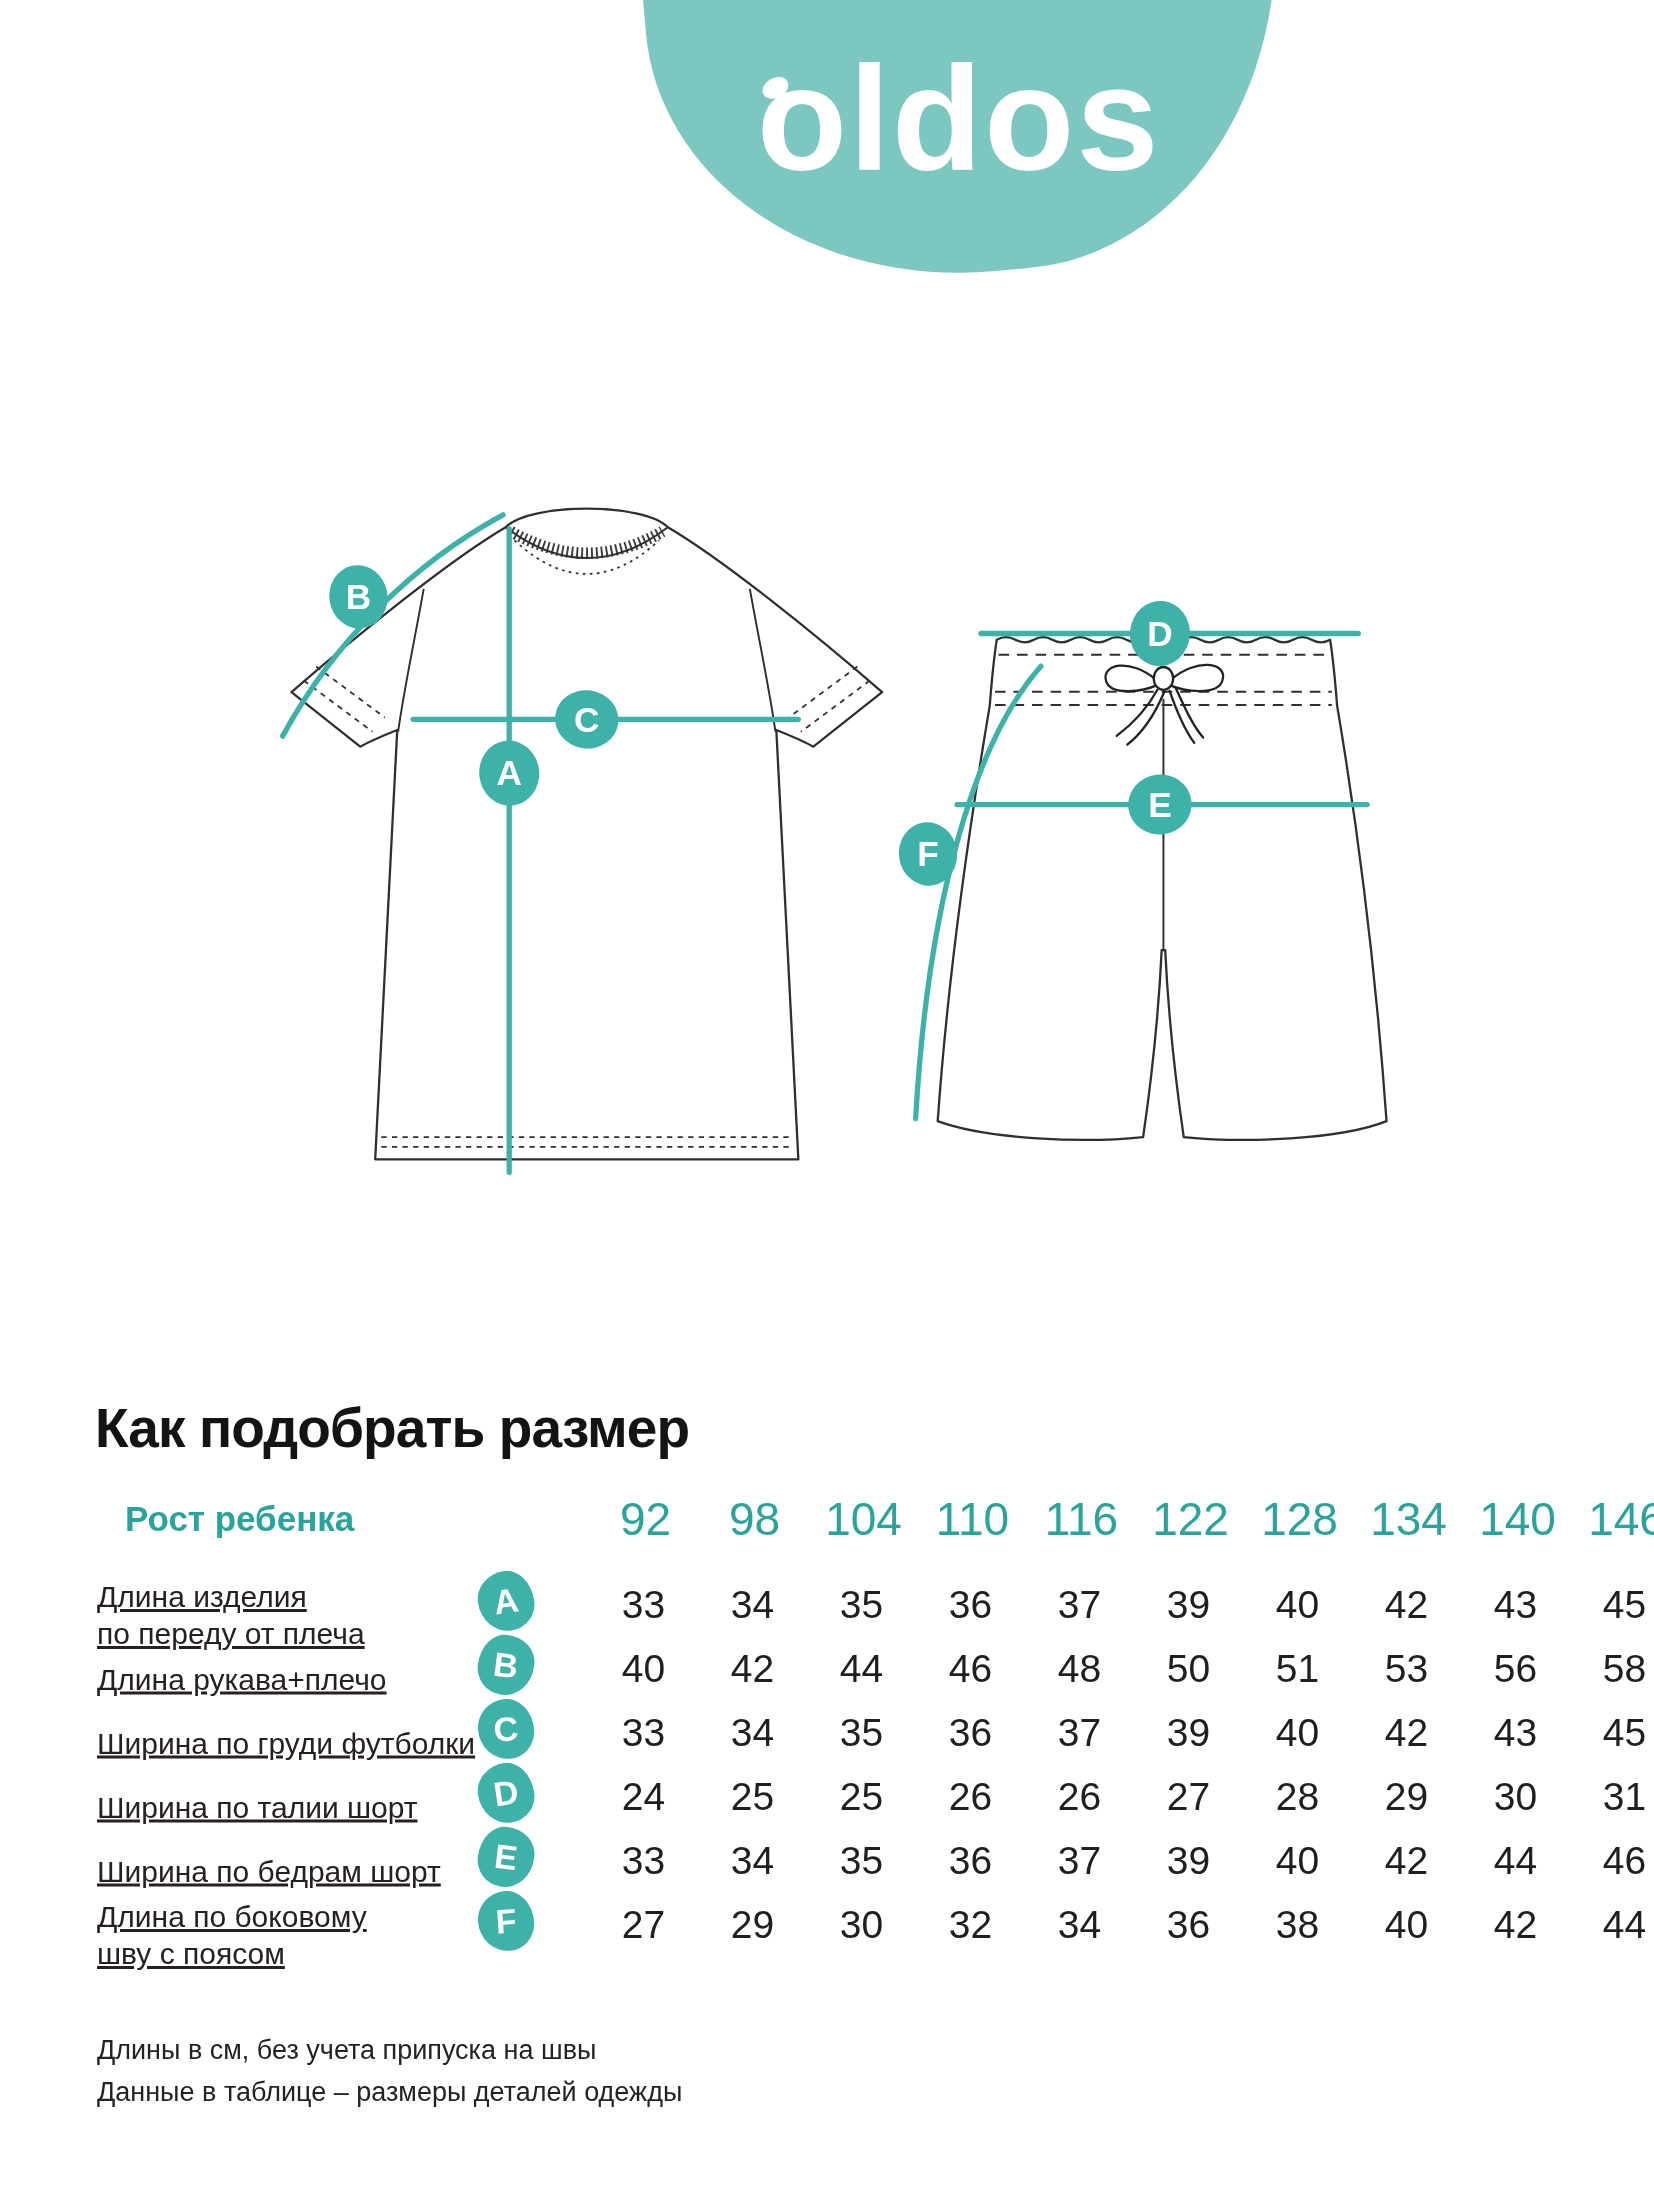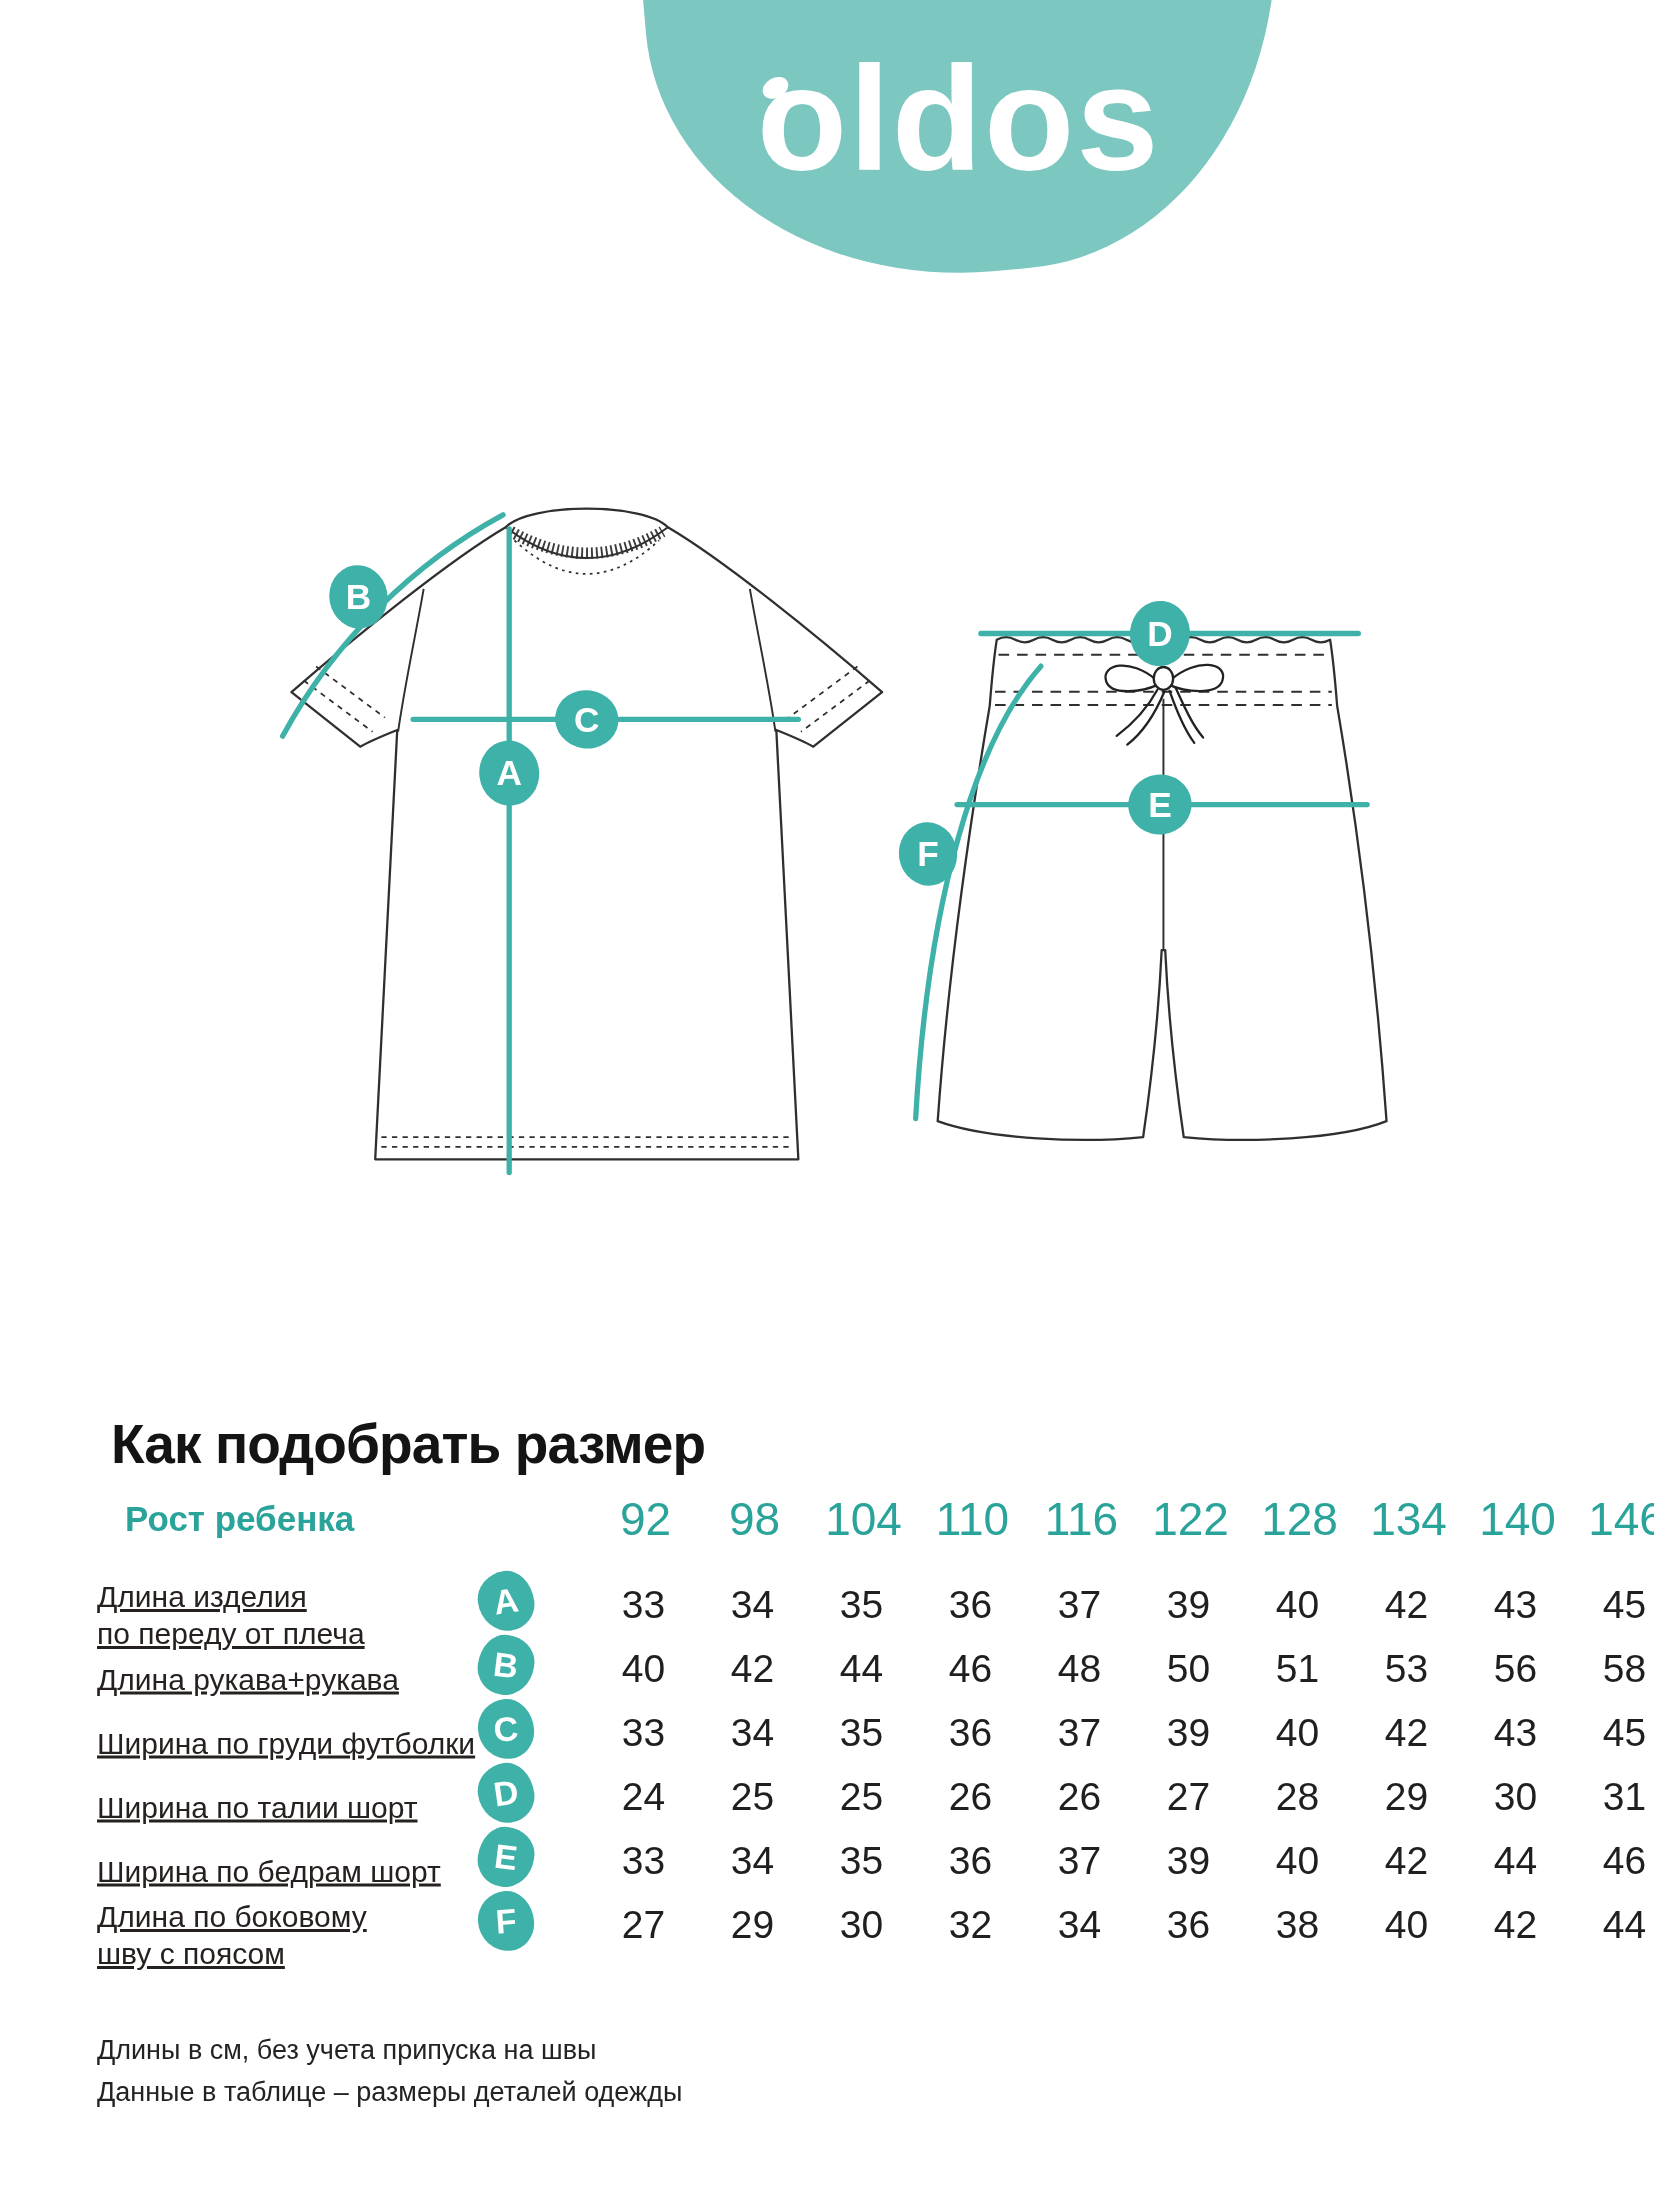--- a/index.html
+++ b/index.html
@@ -40,21 +40,21 @@
   .stitch-wide{fill:none;stroke:var(--line);stroke-width:2.2;stroke-dasharray:12 9;}
   .rib{fill:none;stroke:#3c3c3c;stroke-width:13;stroke-dasharray:2.2 3.4;}
   .dotline{fill:none;stroke:var(--line);stroke-width:2;stroke-dasharray:3 5;}
   .measure{fill:none;stroke:var(--accent);stroke-width:6;stroke-linecap:round;}
   .badge-shape{fill:var(--accent);}
   .badge-letter{font:700 40px "Liberation Sans", sans-serif;fill:#ffffff;text-anchor:middle;}
   .bow{fill:#ffffff;stroke:#222222;stroke-width:2.6;stroke-linejoin:round;}
   .bowline{fill:none;stroke:#222222;stroke-width:2.6;stroke-linecap:round;}
   
   .heading{
-    position:absolute;left:95px;top:1396px;margin:16px;
+    position:absolute;left:95px;top:1396px;margin:0;
     font-size:55px;font-weight:700;color:#141414;letter-spacing:-0.9px;text-align:right;
   }
   
   .size-row{position:absolute;left:97px;top:1498px;width:1553px;height:42px;margin-left:28px;}
   .size-row .hlabel{
     position:absolute;left:0;top:0;font-size:35px;font-weight:700;
     color:var(--teal-text);line-height:42px;
   }
   .sizes{position:absolute;left:466px;top:0;width:1086px;display:flex;}
   .size-cell{
@@ -207,21 +207,21 @@
         <div class="vcell">37</div>
         <div class="vcell">39</div>
         <div class="vcell">40</div>
         <div class="vcell">42</div>
         <div class="vcell">43</div>
         <div class="vcell">45</div>
       </div>
     </div>
     <div class="trow">
       <div class="tlabel">
-        <div>Длина рукава+рукава</div>
+        <div>Длина рукава+плечо</div>
       </div>
       <div class="badge v1">
         <span class="bletter">B</span>
       </div>
       <div class="tvals">
         <div class="vcell">40</div>
         <div class="vcell">42</div>
         <div class="vcell">44</div>
         <div class="vcell">46</div>
         <div class="vcell">48</div>

